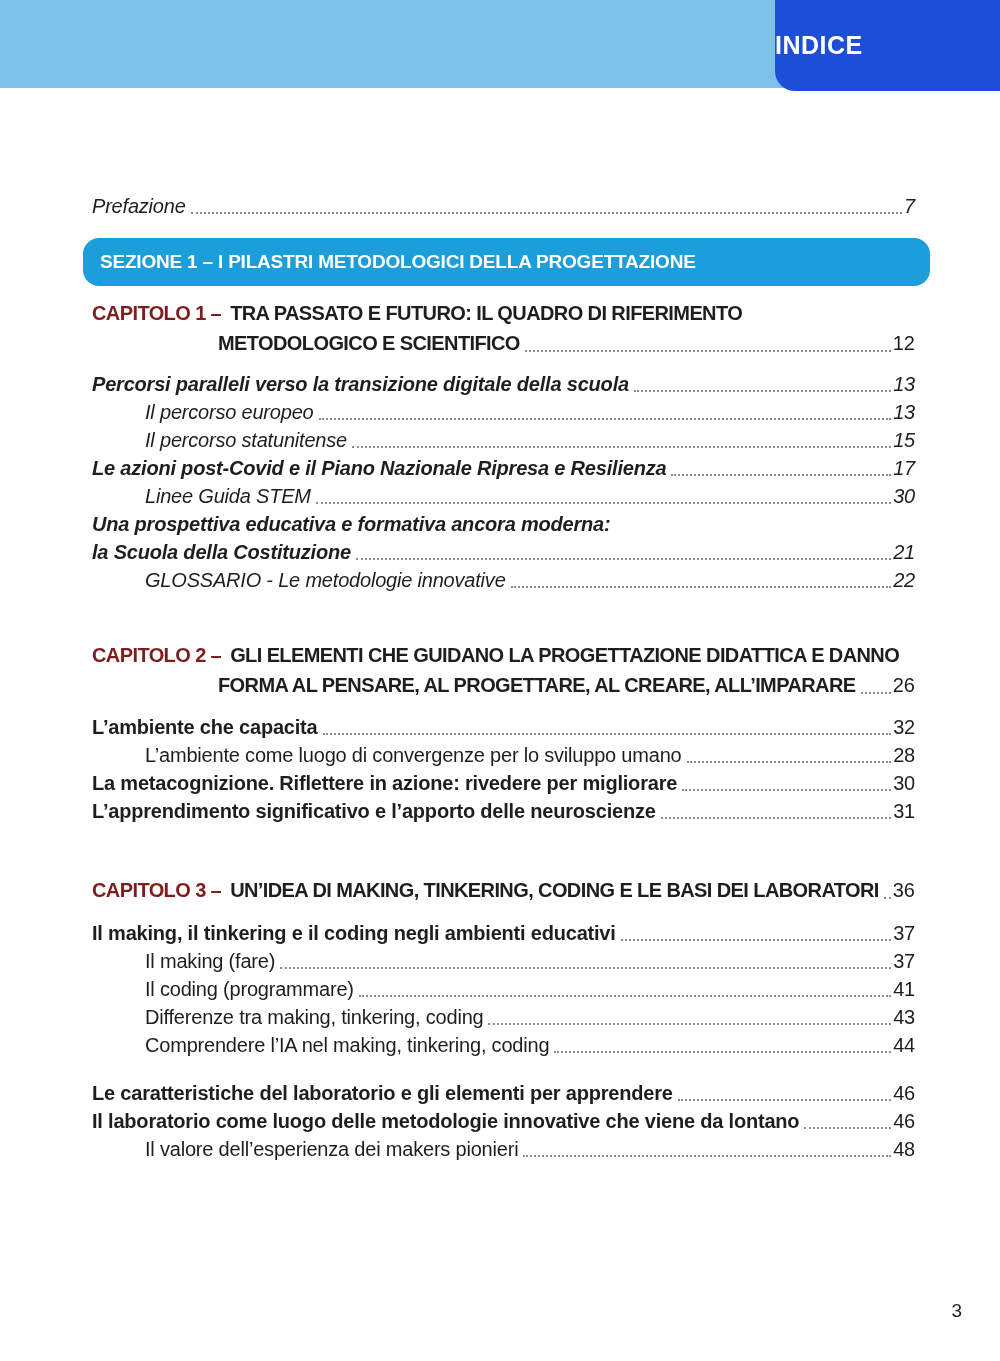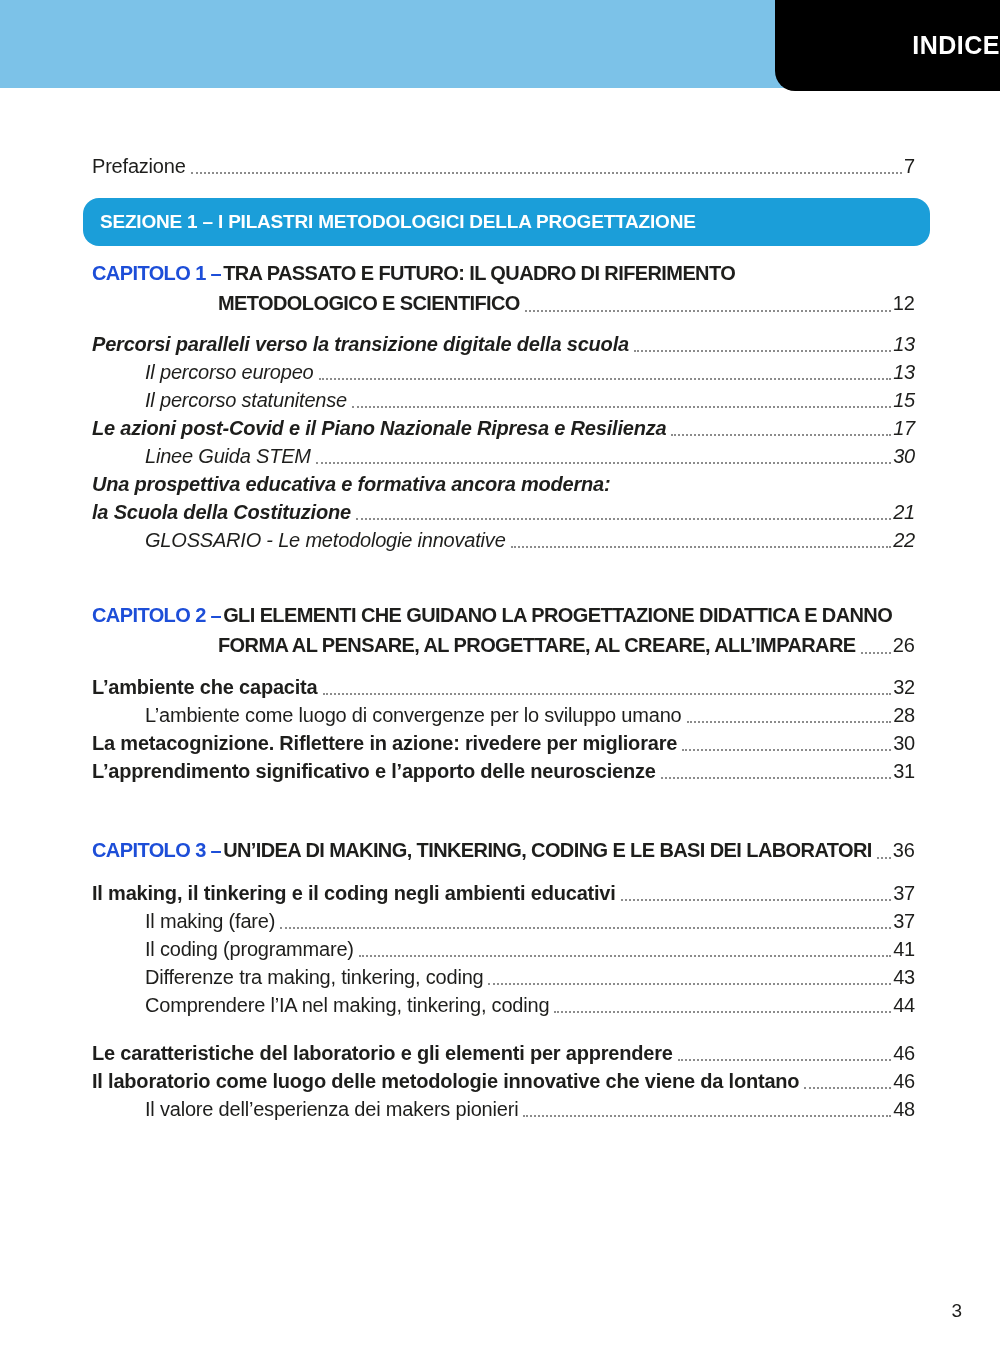--- a/index.html
+++ b/index.html
@@ -3,50 +3,50 @@
 <meta charset="utf-8">
 <style>
   html,body{margin:0;padding:0;}
   body{
     width:1000px;height:1361px;position:relative;background:#ffffff;
     font-family:"Liberation Sans", sans-serif;color:#1e1e1c;overflow:hidden;
   }
   
   .topbar{position:absolute;top:0;left:0;width:1000px;height:88px;background:#7cc2e8;}
   .indice-tab{
-    position:absolute;top:0;right:0;width:225px;height:91px;background:#000000;
-    border-bottom-left-radius:20px;display:flex;align-items:center;justify-content:flex-end;
+    position:absolute;top:0;right:0;width:225px;height:91px;background:#1d4ed8;
+    border-bottom-left-radius:20px;display:flex;align-items:center;justify-content:flex-start;
   }
   .indice-tab span{
     color:#ffffff;font-weight:bold;font-size:25px;letter-spacing:.5px;
   }
   
   .content{position:absolute;left:92px;top:88px;width:823px;}
   .toc-row{display:flex;line-height:28px;font-size:20px;letter-spacing:-0.2px;}
   .toc-row .t{white-space:nowrap;}
   .toc-row.b .t{font-weight:bold;}
   .toc-row.sub{padding-left:53px;justify-content:space-between;}
   .leader{flex:1;position:relative;min-width:12px;}
   .leader::after{
     content:"";position:absolute;left:5px;right:2px;bottom:6px;
     border-bottom:2px dotted #8c8c8c;
   }
   .pg{text-align:right;white-space:nowrap;font-weight:normal;}
-  .pref-row{margin-top:64px;}
+  .pref-row{margin-top:104px;font-style:italic;}
   
   .sezione-box{
     margin:18px -15px 12px -9px;background:#1b9ed9;border-radius:16px;
     padding:11px 20px 11px 17px;color:#ffffff;font-weight:bold;
     font-size:19px;line-height:26px;letter-spacing:-0.2px;
   }
   .sezione-box .sz2{padding-left:118px;}
   
   .chapter{margin-top:12px;font-weight:bold;font-size:20px;line-height:30px;letter-spacing:-0.6px;}
   .chapter .ch-line1{display:flex;white-space:nowrap;}
-  .chapter .ch-label{color:#1d4ed8;margin-right:2px;white-space:nowrap;}
+  .chapter .ch-label{color:#7f1d1d;margin-right:9px;white-space:nowrap;}
   .chapter .ch-line2{display:flex;padding-left:126px;}
   .chapter .pg{font-weight:normal;letter-spacing:0;}
   .chapter.single .ch-line1 .t{white-space:nowrap;}
   .mt-ch2{margin-top:46px;}
   .mt-ch3{margin-top:50px;}
   .group-a{margin-top:12px;font-style:italic;}
   .group-b{margin-top:13px;}
   .group-c{margin-top:14px;}
   .group-d{margin-top:20px;}
   

